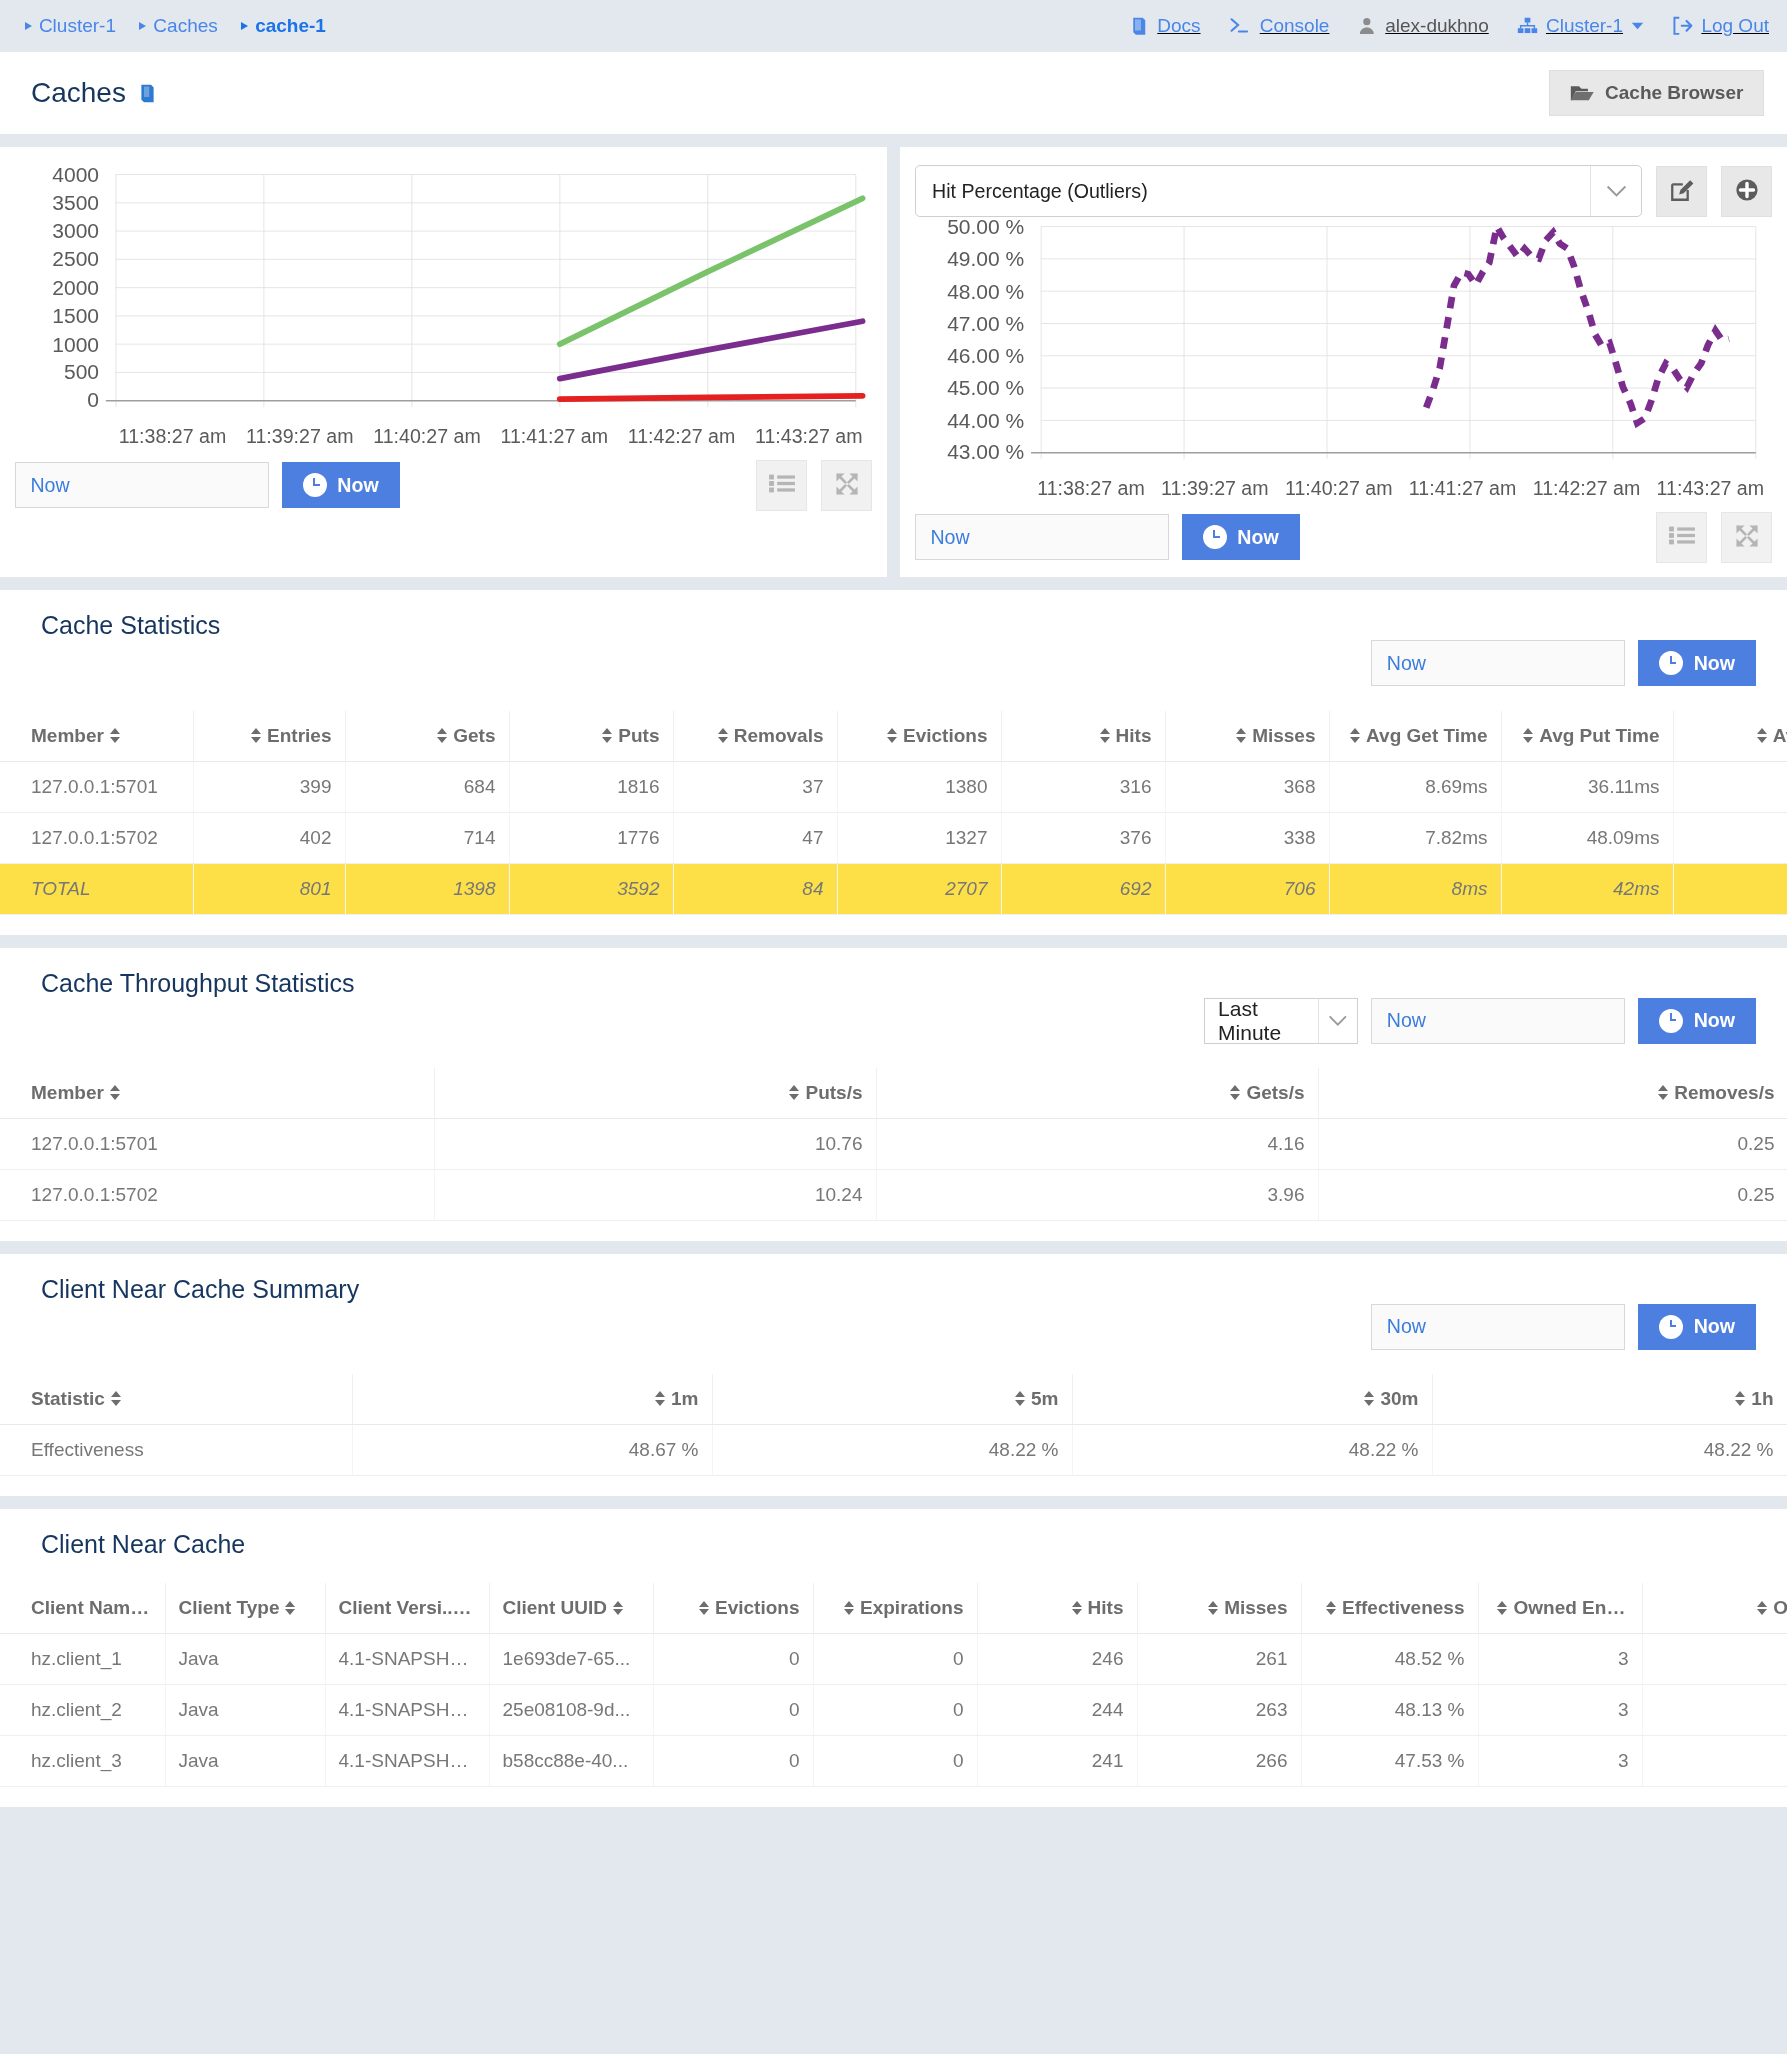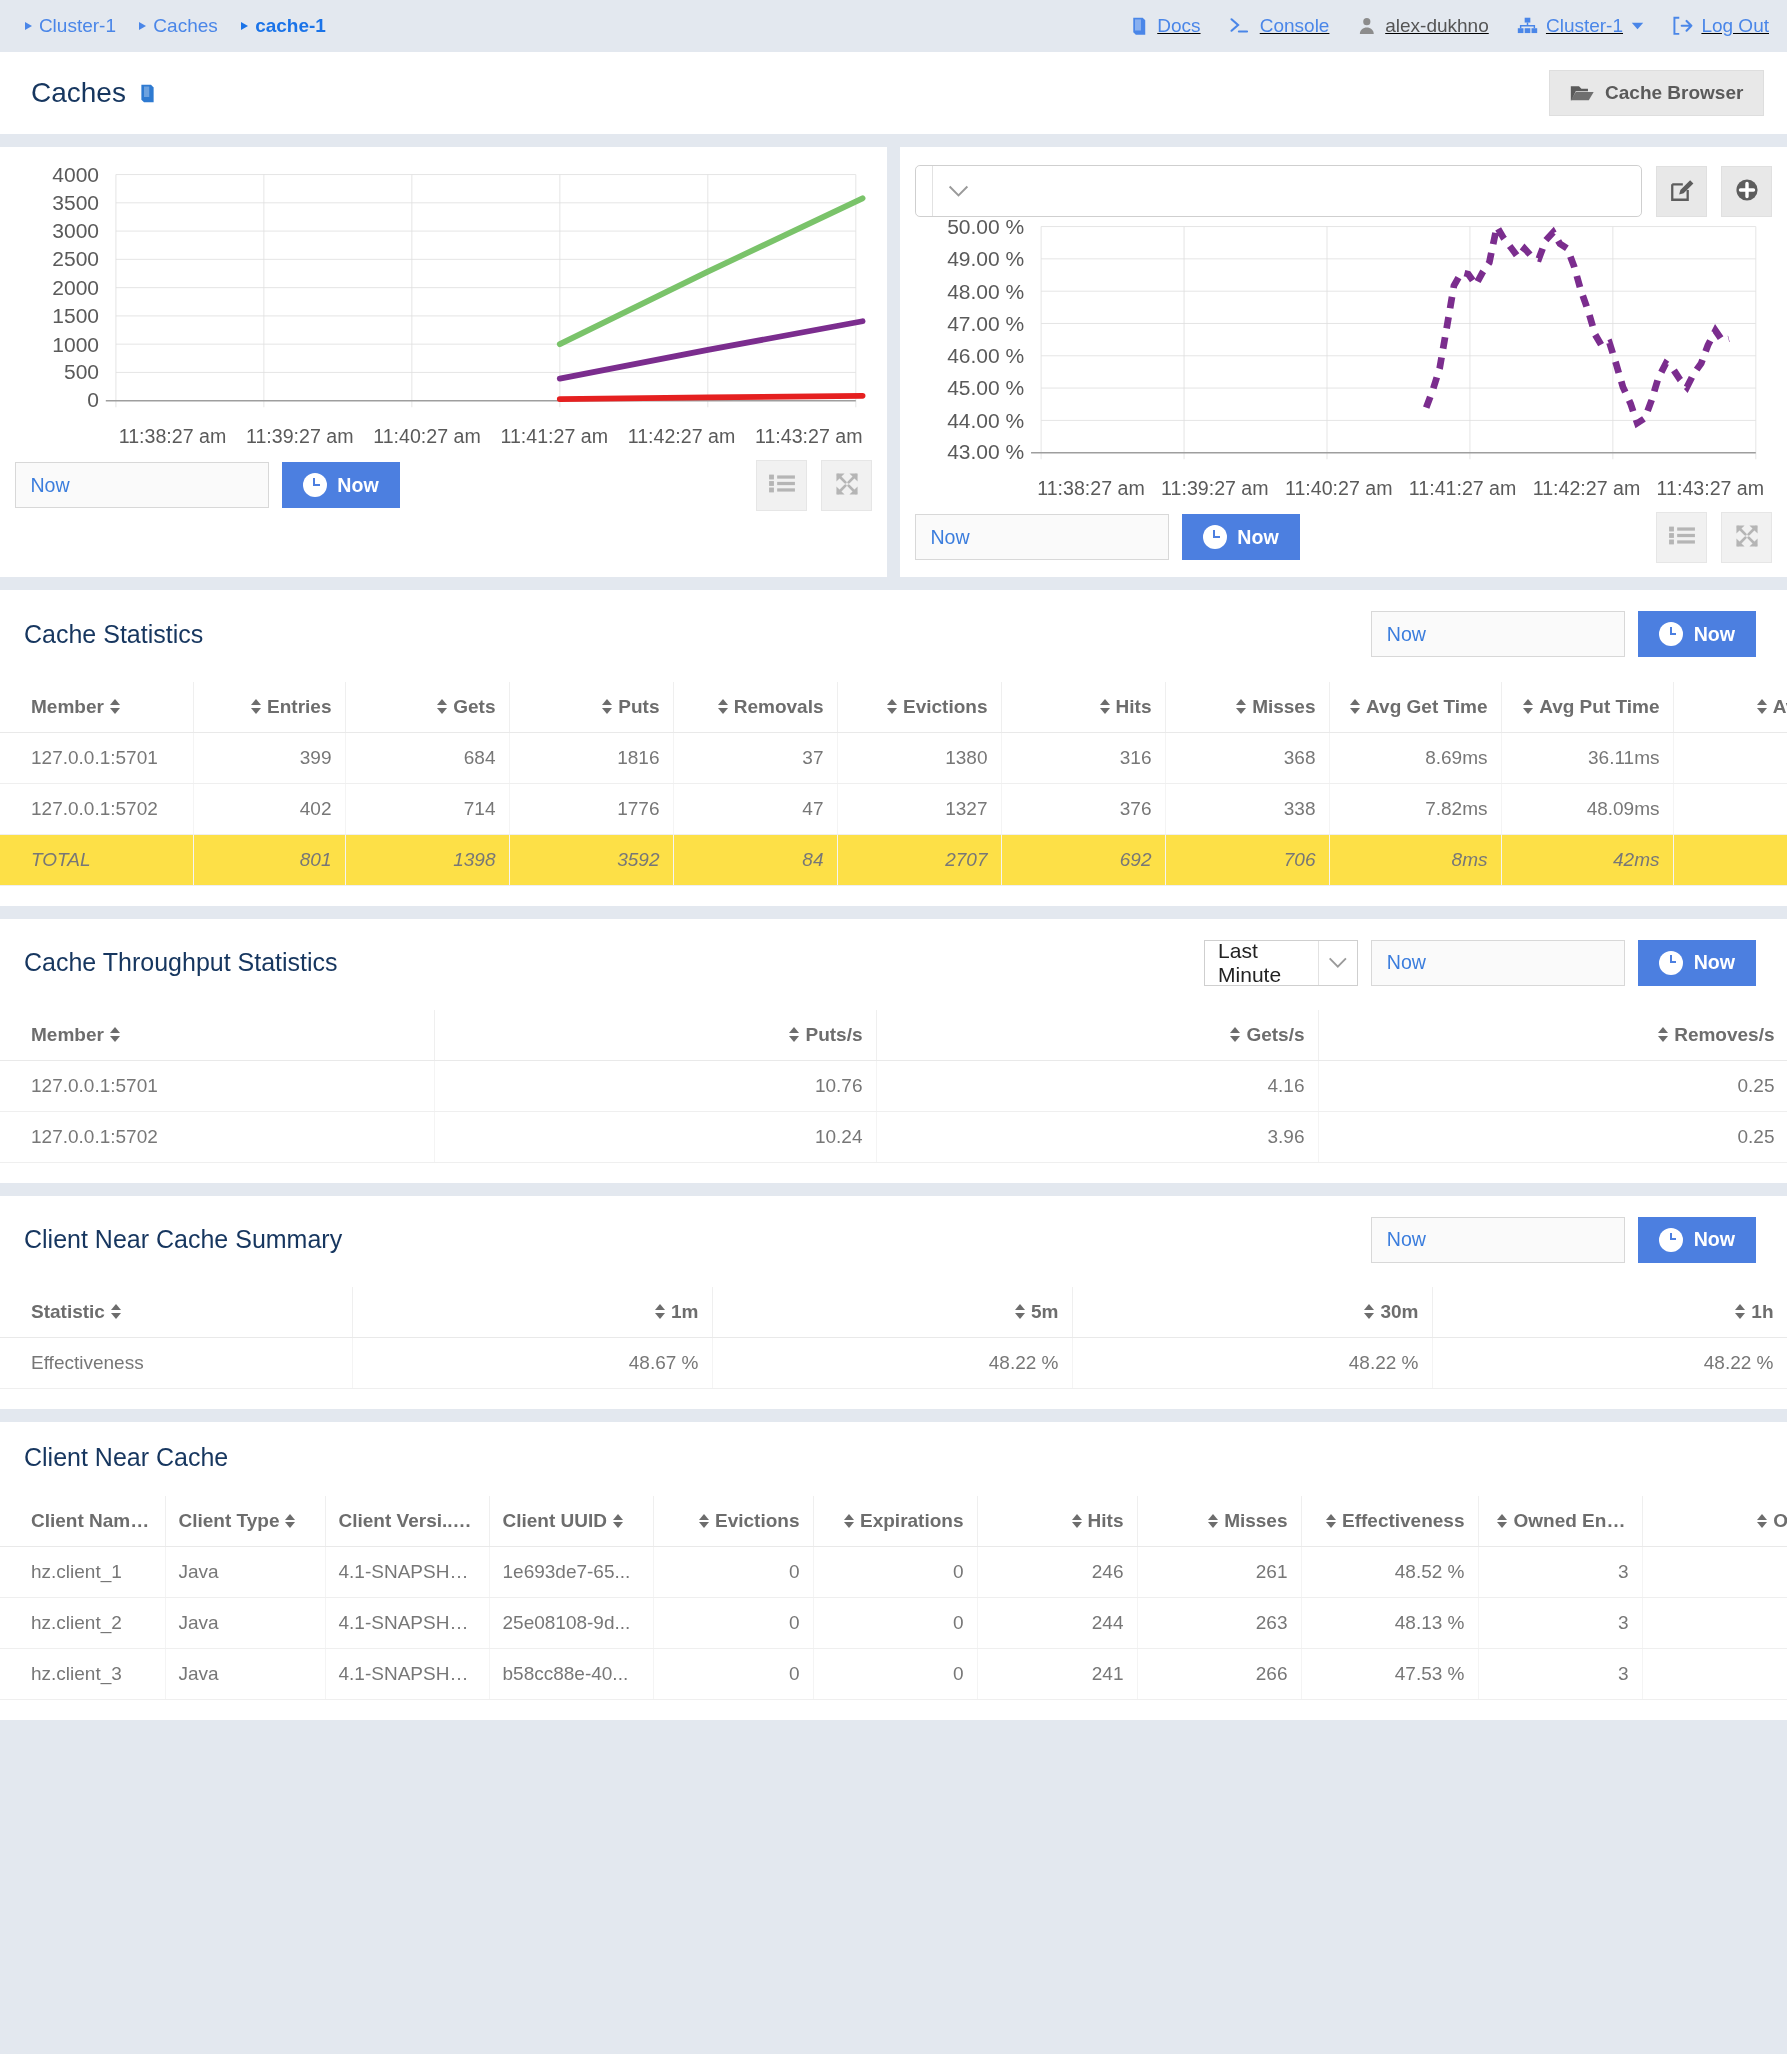--- a/index.html
+++ b/index.html
@@ -121,22 +121,22 @@
   .clock::before { width: 2.1px; height: 7.4px; left: 10.6px; top: 4.9px; }
   .clock::after { width: 6.5px; height: 2.1px; left: 10.6px; top: 10.6px; }
   .footer-right { margin-left: auto; display: flex; gap: 14px; }
 
   
   .section {
     background: #fff; margin-bottom: 13px;
     padding: 21px 0 19.6px 0; overflow: hidden;
   }
   .section-head {
-    display: flex; align-items: center;
-    padding: 0 31px 0 24px; margin-bottom: 24.5px;
+    display: flex; align-items: flex-start;
+    padding: 0 31px 0 41px; margin-bottom: 24.5px; flex-direction: column;
   }
   .section-title { font-size: 25px; color: #16365f; }
   .section-ctrls { margin-left: auto; display: flex; align-items: center; gap: 13px; }
   .sel-sm {
     width: 154px; height: 46px;
     border: 0.8px solid #cfcfcf; background: #fff;
     display: flex; align-items: center; font-size: 21px; color: #222;
     padding-left: 13px;
   }
   .sel-sm .cr {
@@ -361,20 +361,21 @@
               </svg>
           </span>
         </div>
       </div>
     </div>
   </div>
 
   <div class="chart-card">
     <div class="chart-toolbar">
       <div class="select-box">
+        <span class="label">Hit Percentage (Outliers)</span>
         <span class="select-caret">
           <svg width="21" height="14.7" viewBox="0 0 26 18">
               <path d="M2 3l11 11L24 3" stroke="#9a9a9a" stroke-width="2.4" fill="none"></path>
             </svg>
         </span>
       </div>
       <div class="sq-btn">
         <span>
           <svg width="26" height="26" viewBox="0 0 32 32">
               <path d="M4 9h13M4 9v19h19V16" stroke="#5d5d5d" stroke-width="2.8" fill="none"></path>

